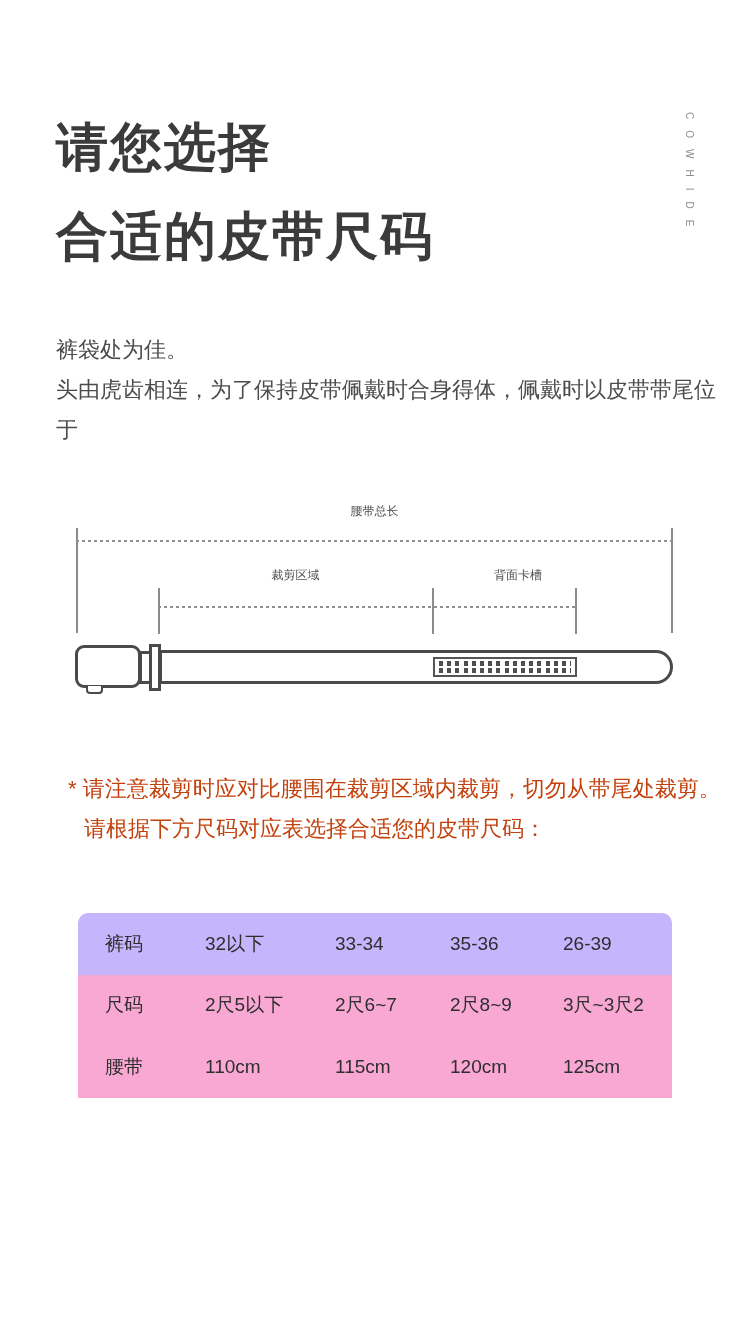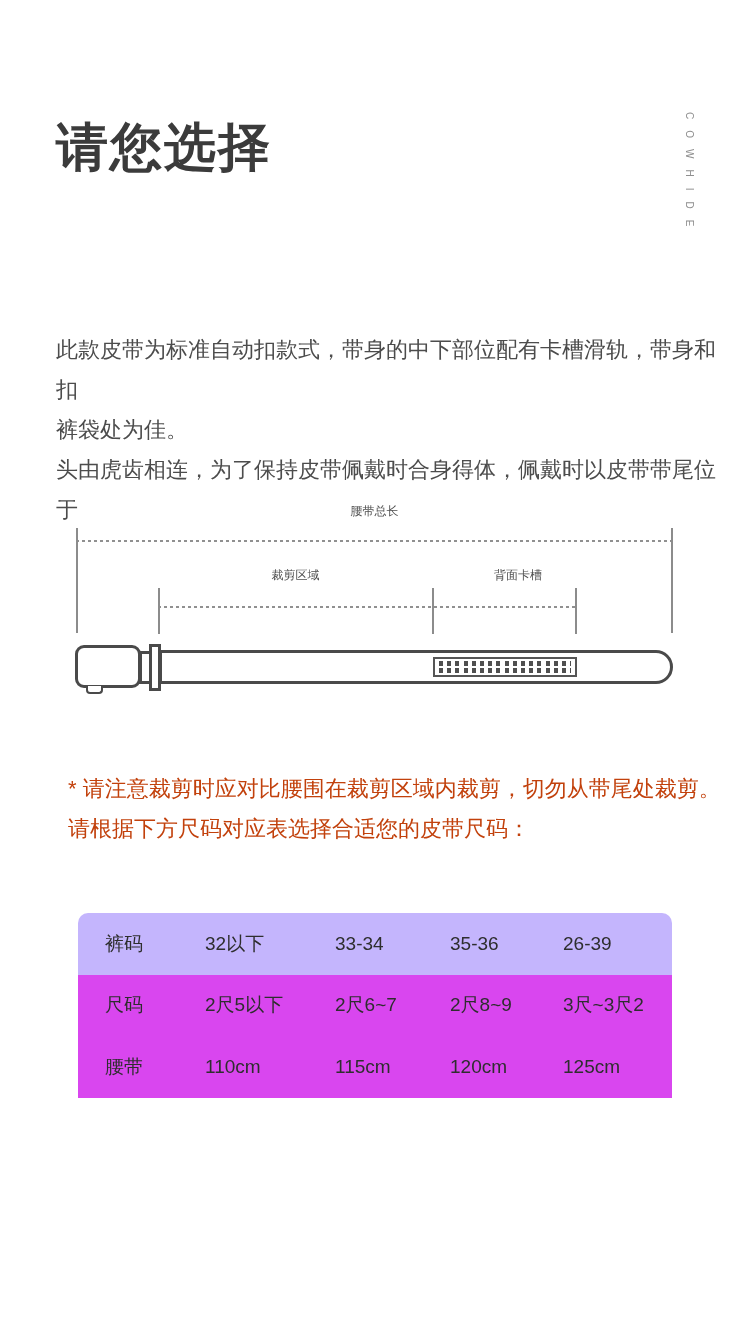--- a/index.html
+++ b/index.html
@@ -50,44 +50,44 @@
            border:3px solid #4a4a4a; border-radius:0 17px 17px 0; background:#fff; }
   .ratchet { left:433px; top:657px; width:144px; height:20px;
              border:2px solid #555; background:#fff; display:flex; flex-direction:column;
              justify-content:space-evenly; padding:0 4px; z-index:2; }
   .slot-row { height:5px;
     background:repeating-linear-gradient(90deg,#4f4f4f 0 4px,transparent 4px 8.2px); }
 
   
   .note { left:68px; font-size:22px; line-height:40px; color:#c2410c; }
   .note-1 { top:769px; }
-  .note-2 { top:809px; }
+  .note-2 { top:809px;margin-left:16px; }
 
   
   .size-table { left:78px; top:913px; width:594px; height:246px;
                 border-radius:10px; overflow:hidden; font-size:19px; color:#2e2e2e; }
   .trow { display:grid; grid-template-columns:100px 130px 115px 113px 1fr;
           align-items:center; height:61.5px; padding-left:27px; }
   .trow.light { background:#c4b5fd; }
-  .trow.dark  { background:#d946ef; }
+  .trow.dark  { background:#f9a8d4; }
   .rlabel { font-weight:500; }
 </style>
 </head>
 <body>
 
 <div class="canvas">
 
   <h1 class="abs title">
     <div>请您选择</div>
+    <div>合适的皮带尺码</div>
   </h1>
 
   <div class="abs vlabel">COWHIDE</div>
 
   <div class="abs intro">
-    <div>此款皮带为标准自动扣款式，带身的中下部位配有卡槽滑轨，带身和扣</div>
     <div>裤袋处为佳。</div>
     <div>头由虎齿相连，为了保持皮带佩戴时合身得体，佩戴时以皮带带尾位于</div>
   </div>
 
   <div>
     <div class="abs dim-label lbl-total">腰带总长</div>
     <div class="abs dash-h line-total"></div>
     <div class="abs tick tick-tall t1"></div>
     <div class="abs tick tick-tall t2"></div>
 

